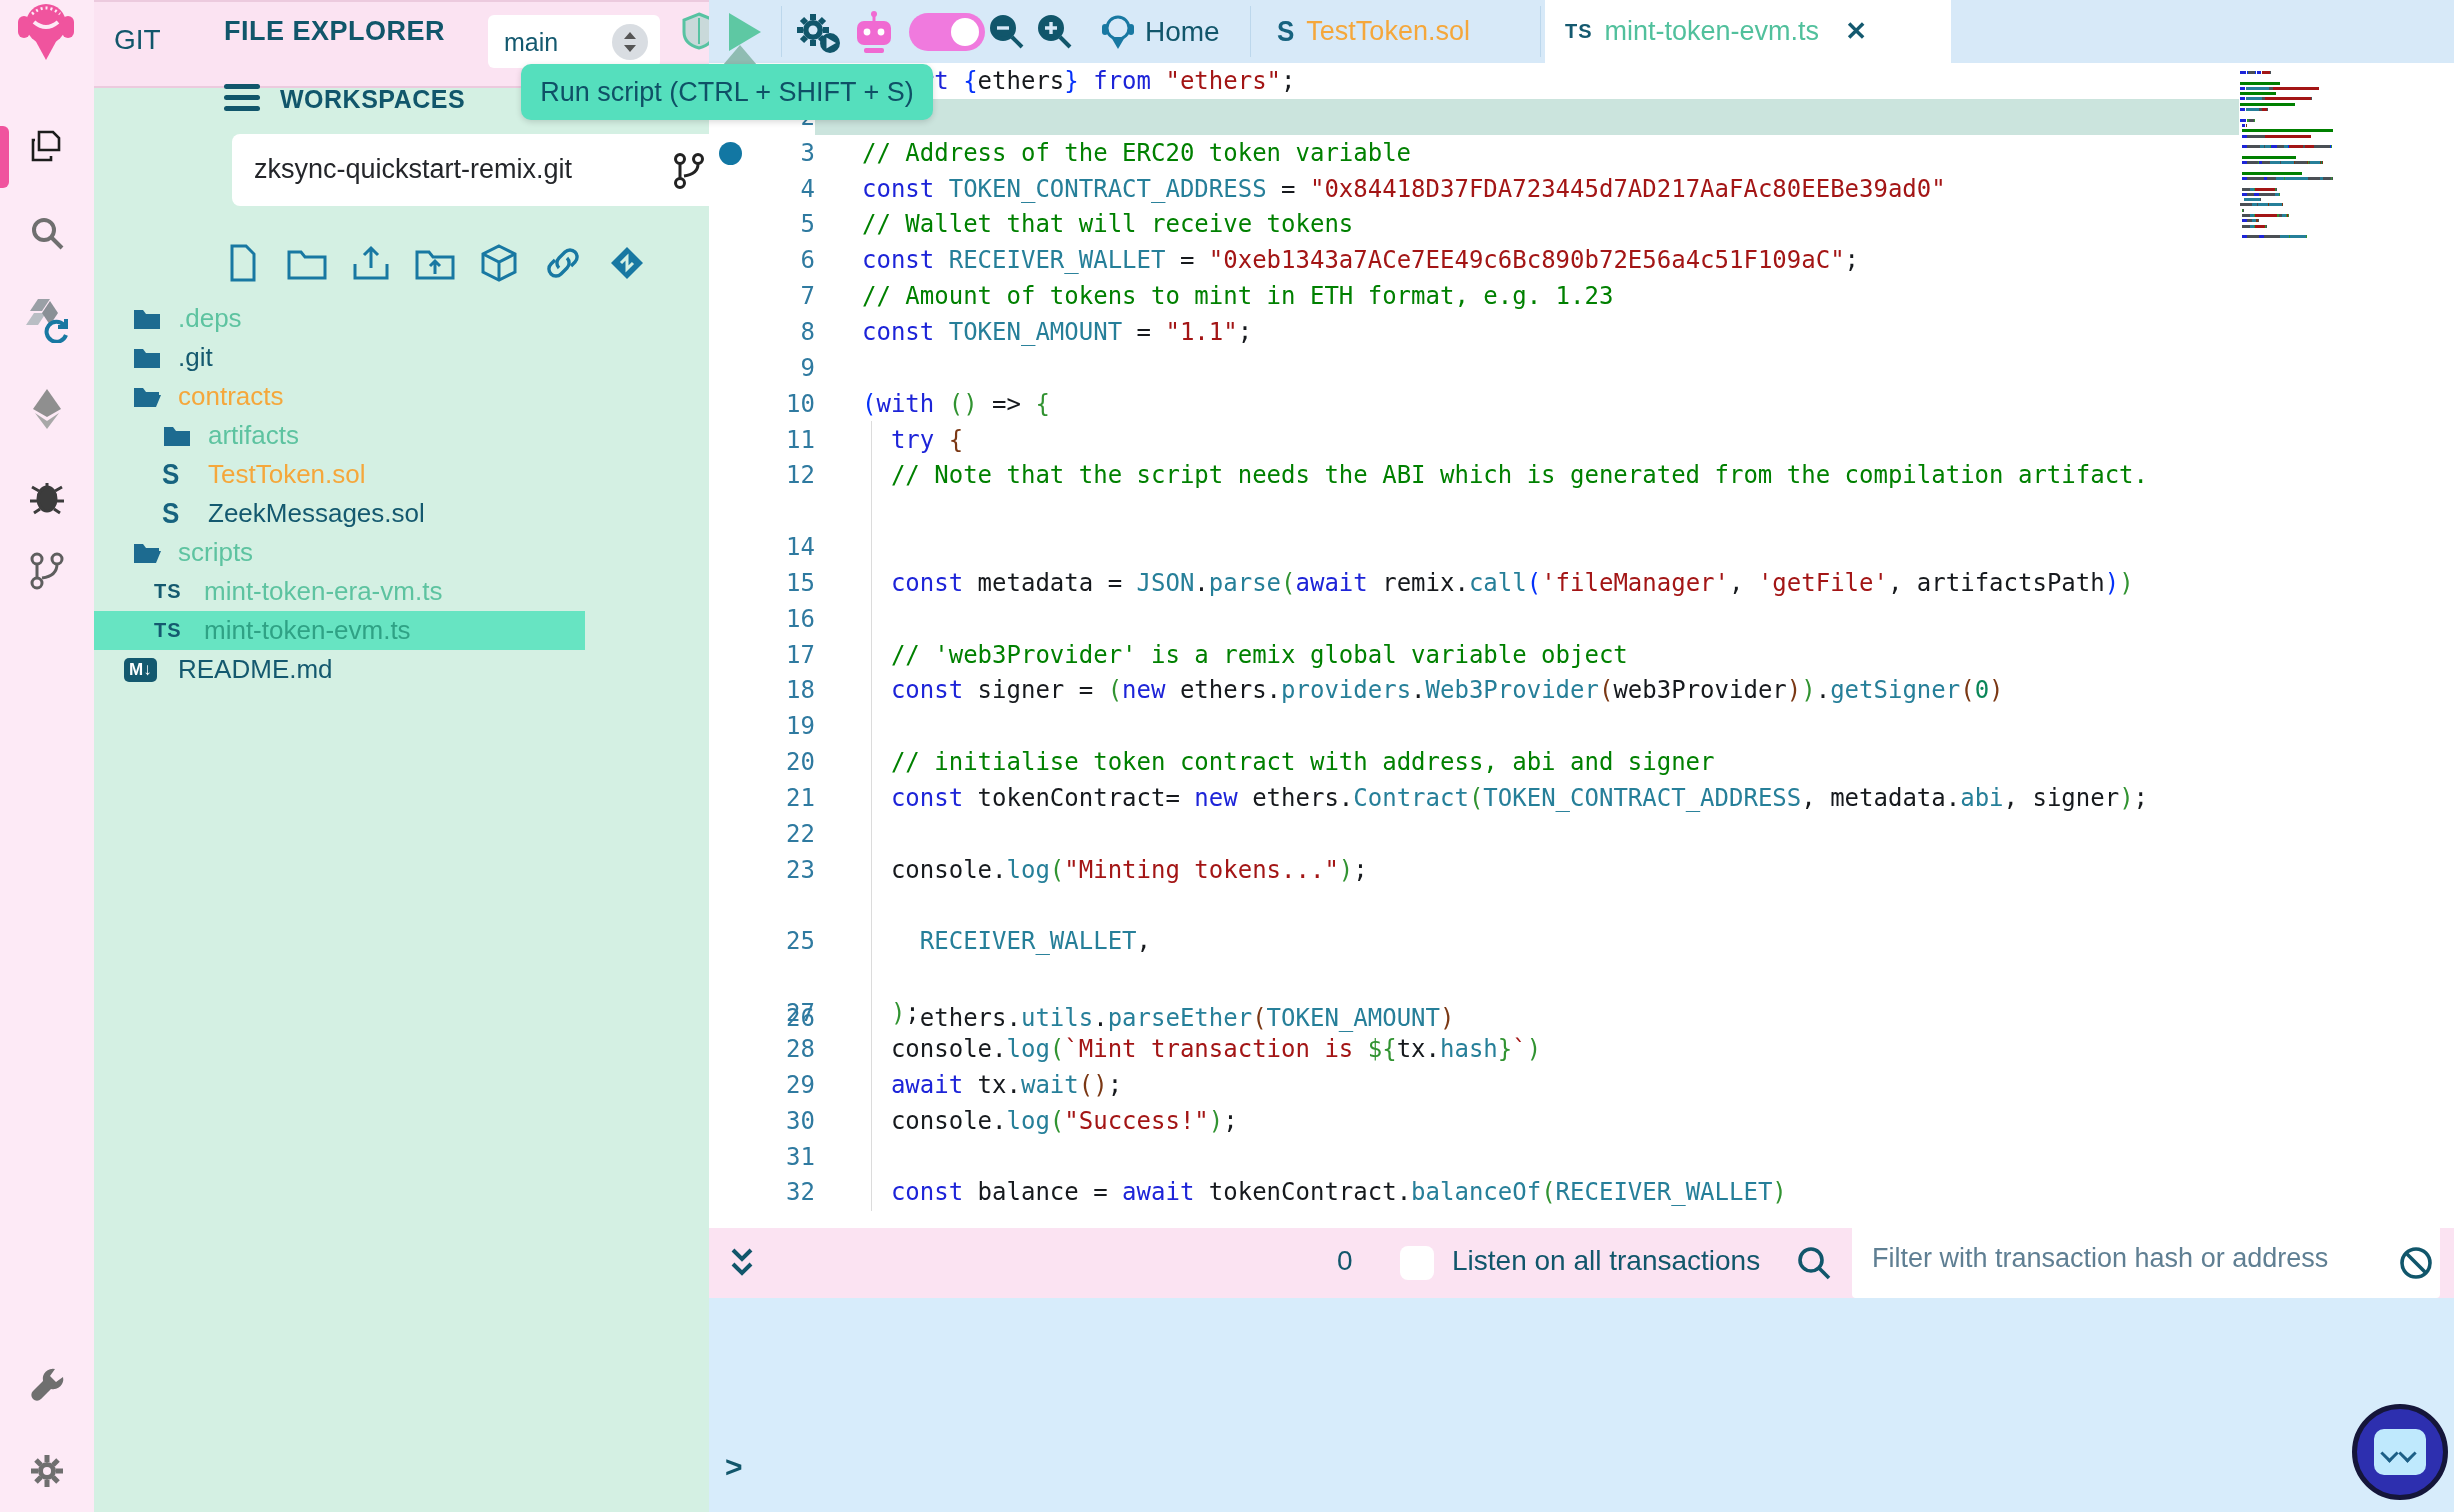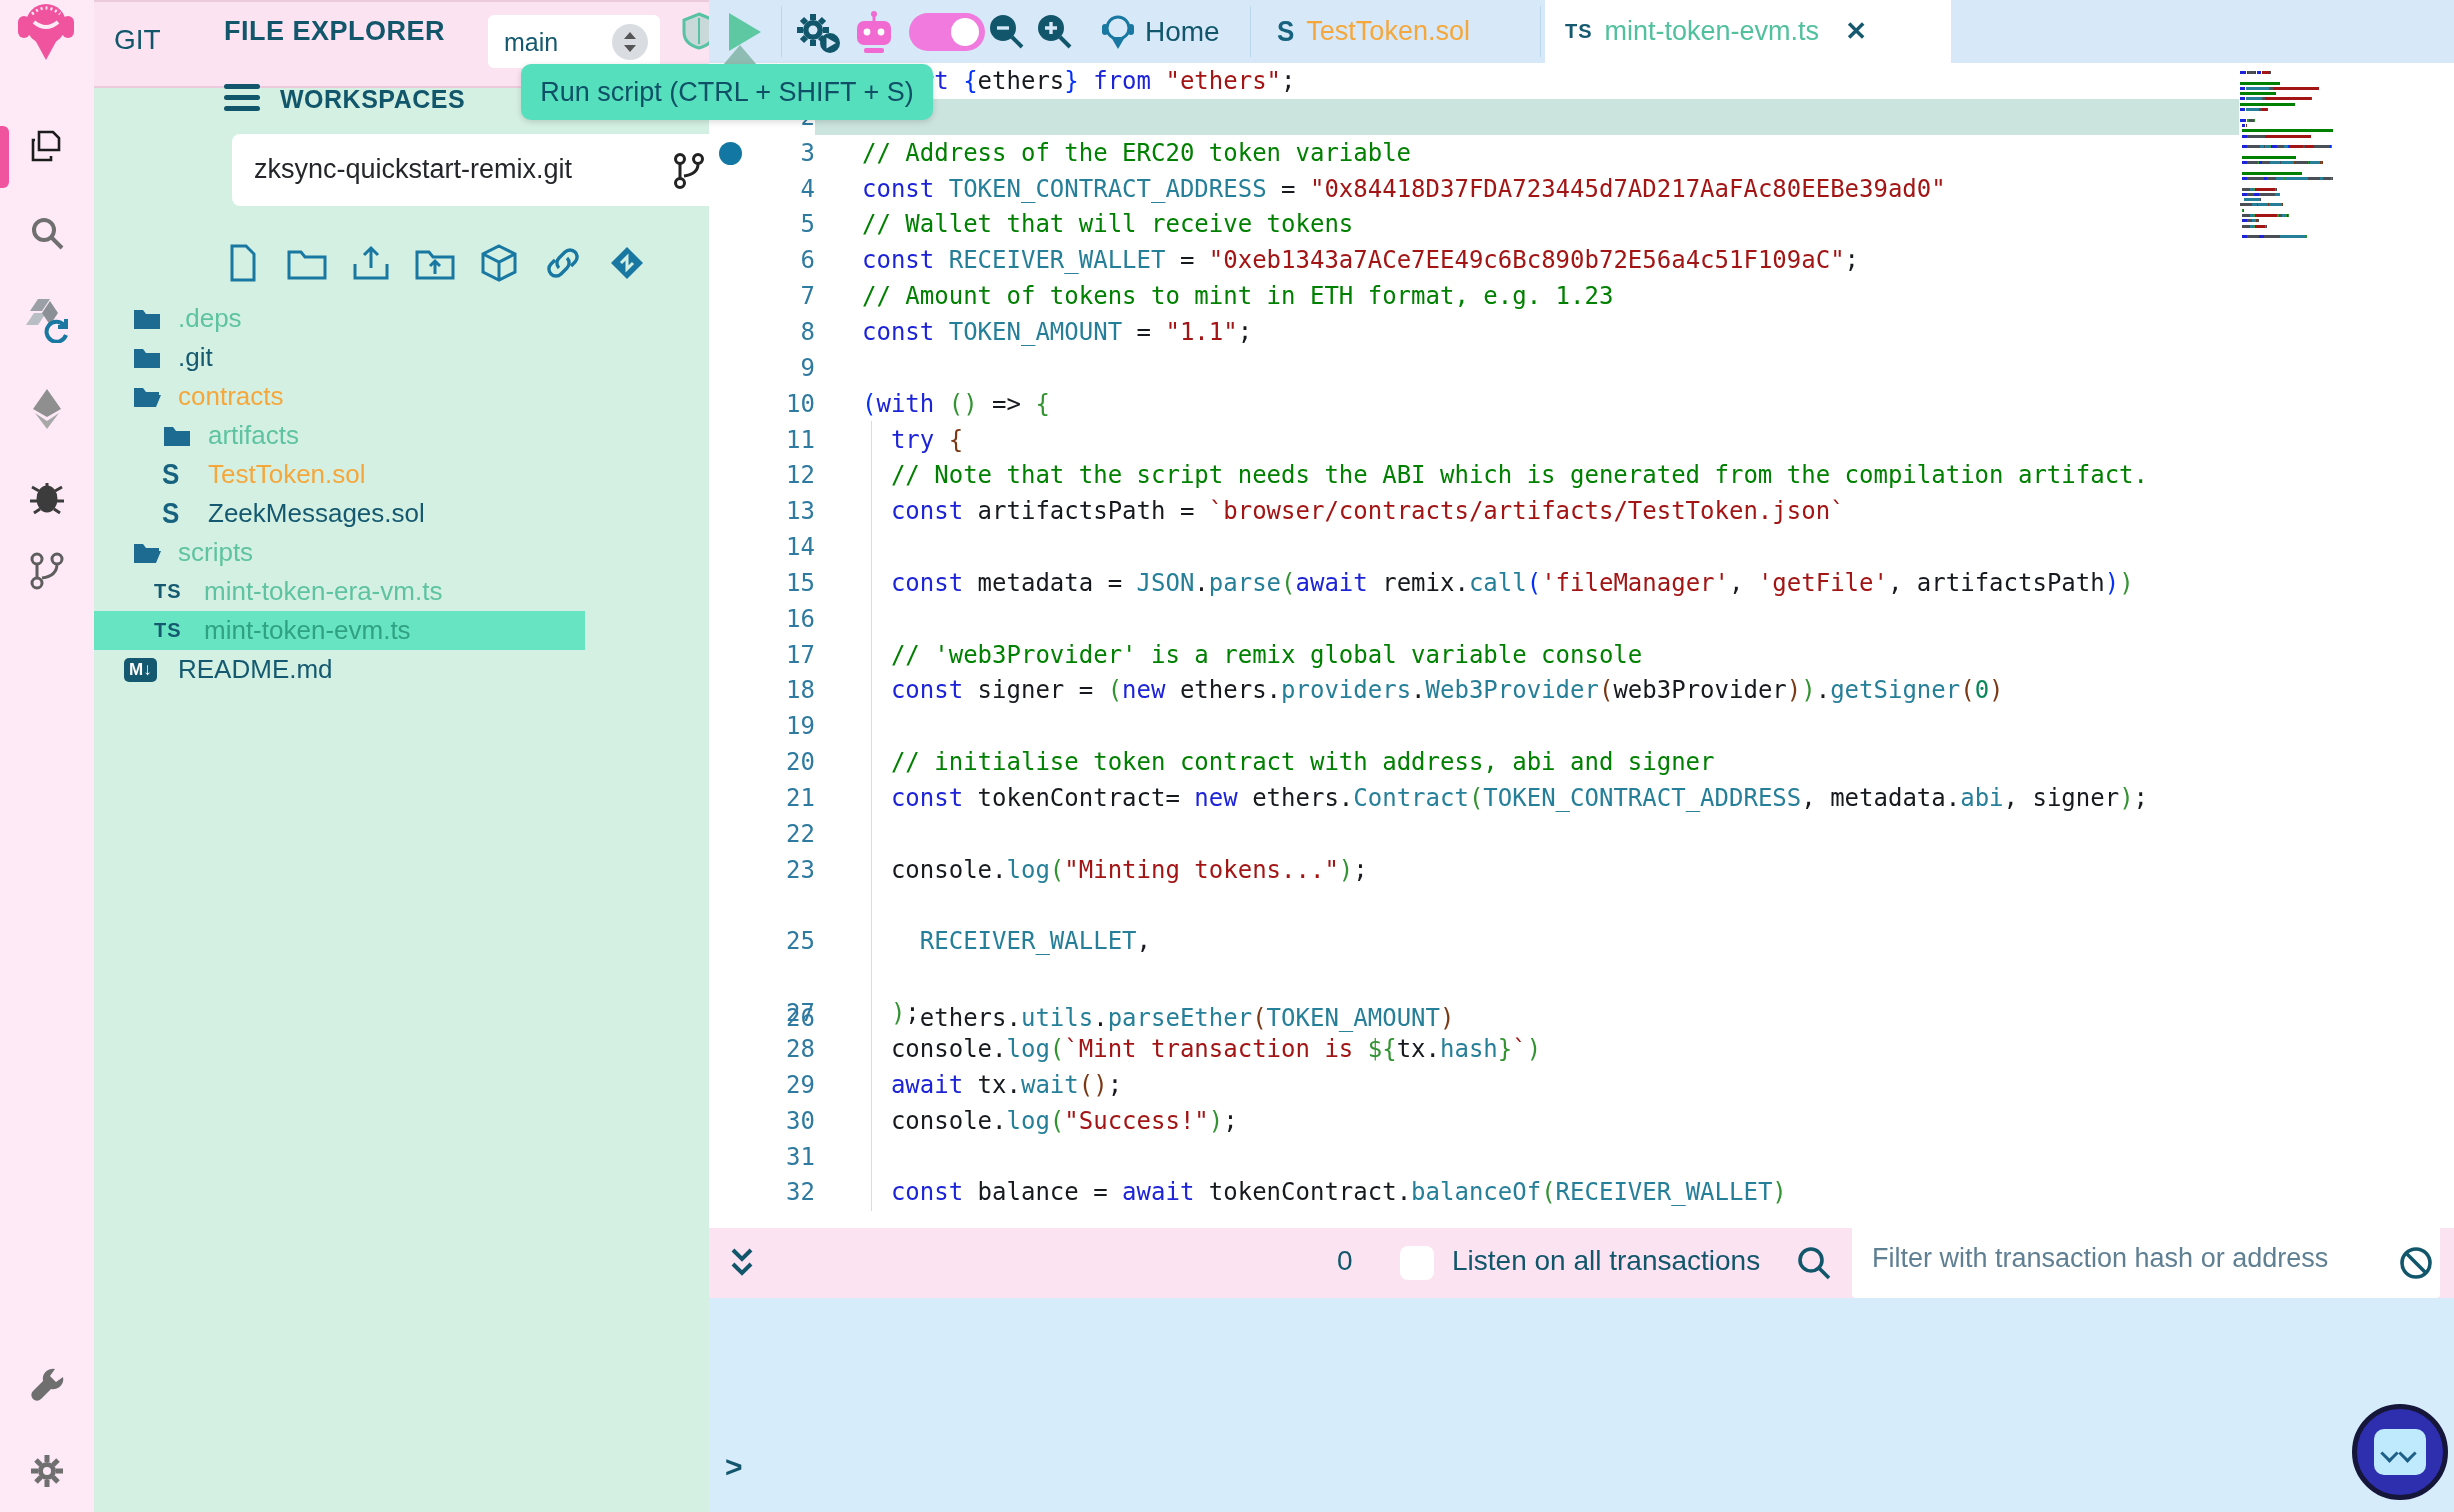--- a/index.html
+++ b/index.html
@@ -462,39 +462,35 @@
         <div class="lc"><span class="br1">(</span><span class="kw">with</span><span> </span><span class="br2">()</span><span> =&gt; </span><span class="br2">{</span></div>
       </div>
       <div class="code-line" style="top: 358.5px;">
         <div class="ln">11</div>
         <div class="lc"><span>  </span><span class="kw">try</span><span> </span><span class="br3">{</span></div>
       </div>
       <div class="code-line" style="top: 394.35px;">
         <div class="ln">12</div>
         <div class="lc"><span>  </span><span class="com">// Note that the script needs the ABI which is generated from the compilation artifact.</span></div>
       </div>
-      <div class="code-line" style="top: 430.2px;">
-        <div class="ln">13</div>
-        <div class="lc"><span>  </span><span class="kw">const</span><span> artifactsPath = </span><span class="str">`browser/contracts/artifacts/TestToken.json`</span></div>
-      </div>
       <div class="code-line" style="top: 466.05px;">
         <div class="ln">14</div>
         <div class="lc"></div>
       </div>
       <div class="code-line" style="top: 501.9px;">
         <div class="ln">15</div>
         <div class="lc"><span>  </span><span class="kw">const</span><span> metadata = </span><span class="type">JSON</span><span>.</span><span class="type">parse</span><span class="br2">(</span><span class="kw">await</span><span> remix.</span><span class="type">call</span><span class="br1">(</span><span class="str">'fileManager'</span><span>, </span><span class="str">'getFile'</span><span>, artifactsPath</span><span class="br1">)</span><span class="br2">)</span></div>
       </div>
       <div class="code-line" style="top: 537.75px;">
         <div class="ln">16</div>
         <div class="lc"></div>
       </div>
       <div class="code-line" style="top: 573.6px;">
         <div class="ln">17</div>
-        <div class="lc"><span>  </span><span class="com">// 'web3Provider' is a remix global variable console</span></div>
+        <div class="lc"><span>  </span><span class="com">// 'web3Provider' is a remix global variable object</span></div>
       </div>
       <div class="code-line" style="top: 609.45px;">
         <div class="ln">18</div>
         <div class="lc"><span>  </span><span class="kw">const</span><span> signer = </span><span class="br2">(</span><span class="kw">new</span><span> ethers.</span><span class="type">providers</span><span>.</span><span class="type">Web3Provider</span><span class="br3">(</span><span>web3Provider</span><span class="br3">)</span><span class="br2">)</span><span>.</span><span class="type">getSigner</span><span class="br3">(</span><span class="num">0</span><span class="br3">)</span></div>
       </div>
       <div class="code-line" style="top: 645.3px;">
         <div class="ln">19</div>
         <div class="lc"></div>
       </div>
       <div class="code-line" style="top: 681.15px;">

